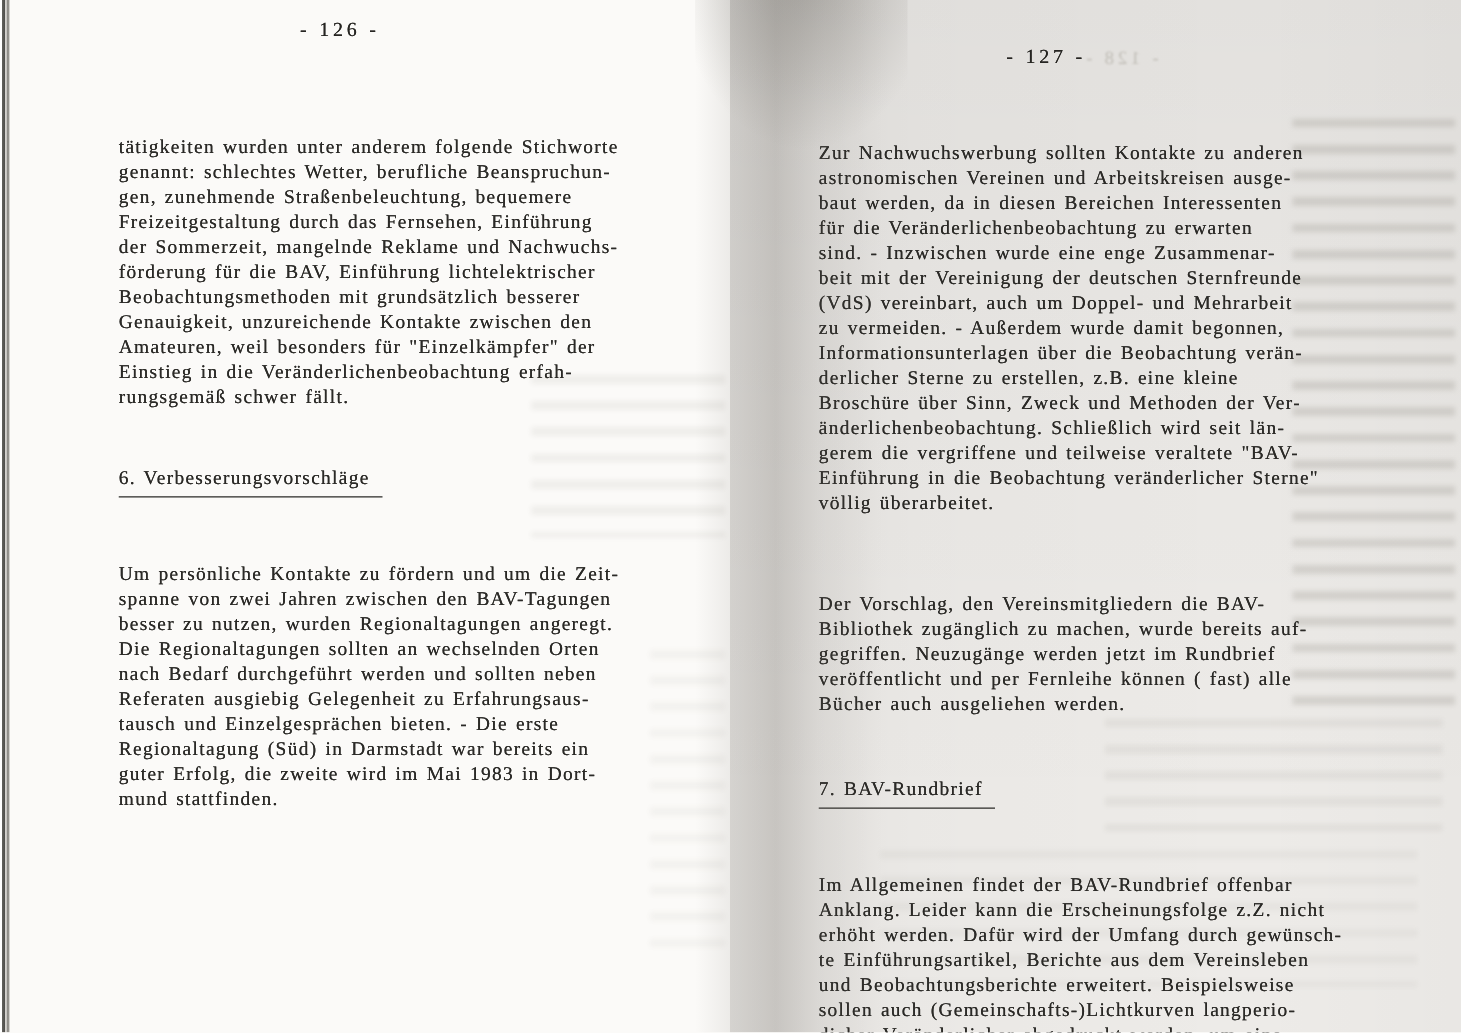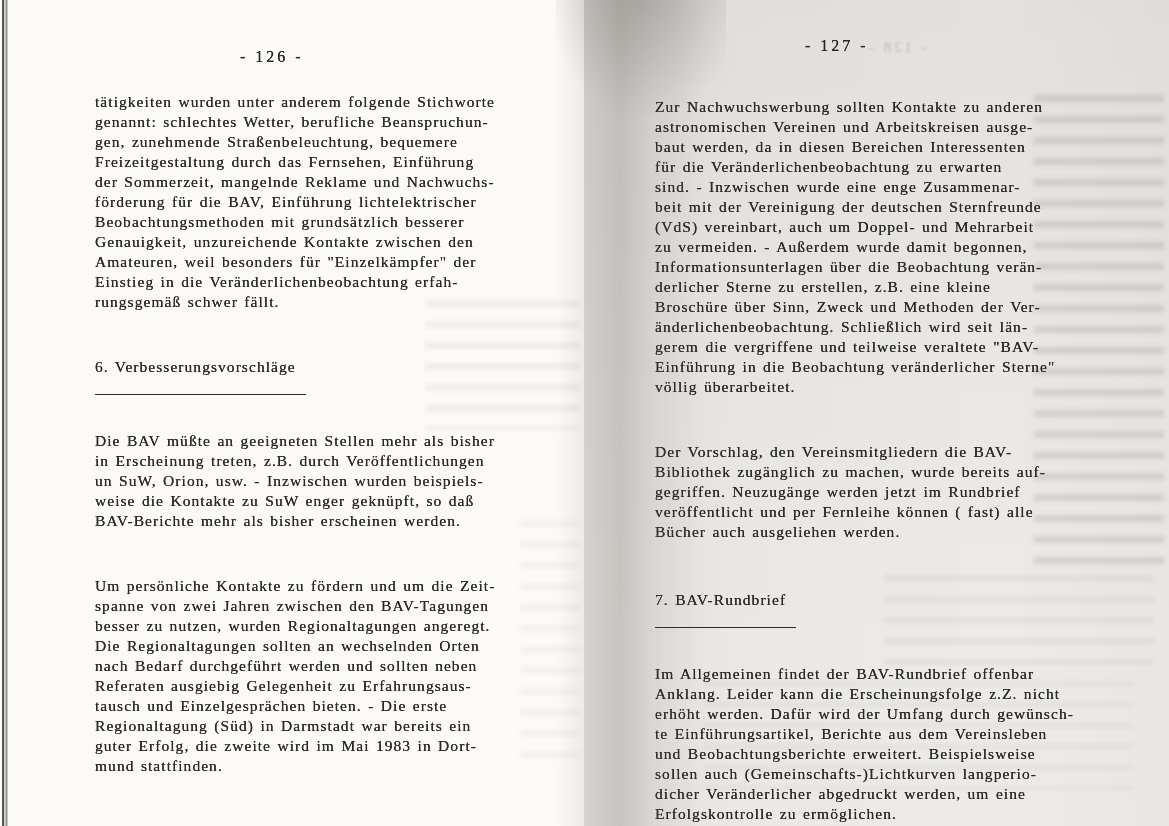--- a/index.html
+++ b/index.html
@@ -41,36 +41,36 @@
   .page-number{
     position:absolute;
     font-size:16px;letter-spacing:3px;white-space:pre;
     color:#262522;
     text-shadow:0 0 0.4px #262522;
   }
   .content{position:absolute;white-space:pre;}
   .page-left .content{left:95px;top:56px;width:488px;}
   .page-right .content{left:71px;top:61px;width:500px;}
   .t{
-    margin:0 0 9px 0;
+    margin:16px 0 9px 0;
     font-size:15.5px;line-height:20px;
     letter-spacing:1.05px;word-spacing:1.5px;
     white-space:pre;
     text-shadow:0 0 0.45px #2b2a27;
   }
   .heading{
     margin:0;font-size:15.5px;line-height:20px;
     letter-spacing:1.05px;word-spacing:1.5px;font-weight:normal;
     white-space:pre;
     text-shadow:0 0 0.45px #2b2a27;
   }
   .heading .u{
     display:inline-block;
     border-bottom:1.5px solid #2b2a27;
-    padding-right:10px;padding-bottom:17px;
+    padding-right:10px;padding-bottom:4px;
   }
   
   .bleed{
     position:absolute;pointer-events:none;
     background:repeating-linear-gradient(180deg,
       rgba(122,117,107,0.20) 0px, rgba(122,117,107,0.20) 7px,
       rgba(122,117,107,0) 7px, rgba(122,117,107,0) 21px);
     filter:blur(2px);
   }
   .bleed.light{opacity:0.45;}
@@ -81,43 +81,38 @@
     transform:scaleX(-1);
     filter:blur(0.8px);
   }
 </style>
 </head>
 <body>
 
 <div class="scan">
 
   <div class="page page-left">
-    <div class="page-number" style="left:240px;top:48px;">- 126 -</div>
+    <div class="page-number" style="left:240px;top:16px;">- 126 -</div>
 
     <div class="bleed light" style="left:425px;top:300px;width:155px;height:130px;"></div>
     <div class="bleed light" style="left:520px;top:520px;width:60px;height:250px;opacity:0.3;"></div>
 
     <div class="content">
       <p class="t">tätigkeiten wurden unter anderem folgende Stichworte
 genannt: schlechtes Wetter, berufliche Beanspruchun-
 gen, zunehmende Straßenbeleuchtung, bequemere
 Freizeitgestaltung durch das Fernsehen, Einführung
 der Sommerzeit, mangelnde Reklame und Nachwuchs-
 förderung für die BAV, Einführung lichtelektrischer
 Beobachtungsmethoden mit grundsätzlich besserer
 Genauigkeit, unzureichende Kontakte zwischen den
 Amateuren, weil besonders für "Einzelkämpfer" der
 Einstieg in die Veränderlichenbeobachtung erfah-
 rungsgemäß schwer fällt.</p>
       <h2 class="heading"><span class="u">6. Verbesserungsvorschläge</span></h2>
-      <p class="t">Die BAV müßte an geeigneten Stellen mehr als bisher
-in Erscheinung treten, z.B. durch Veröffentlichungen
-un SuW, Orion, usw. - Inzwischen wurden beispiels-
-weise die Kontakte zu SuW enger geknüpft, so daß
-BAV-Berichte mehr als bisher erscheinen werden.</p>
       <p class="t">Um persönliche Kontakte zu fördern und um die Zeit-
 spanne von zwei Jahren zwischen den BAV-Tagungen
 besser zu nutzen, wurden Regionaltagungen angeregt.
 Die Regionaltagungen sollten an wechselnden Orten
 nach Bedarf durchgeführt werden und sollten neben
 Referaten ausgiebig Gelegenheit zu Erfahrungsaus-
 tausch und Einzelgesprächen bieten. - Die erste
 Regionaltagung (Süd) in Darmstadt war bereits ein
 guter Erfolg, die zweite wird im Mai 1983 in Dort-
 mund stattfinden.</p>

